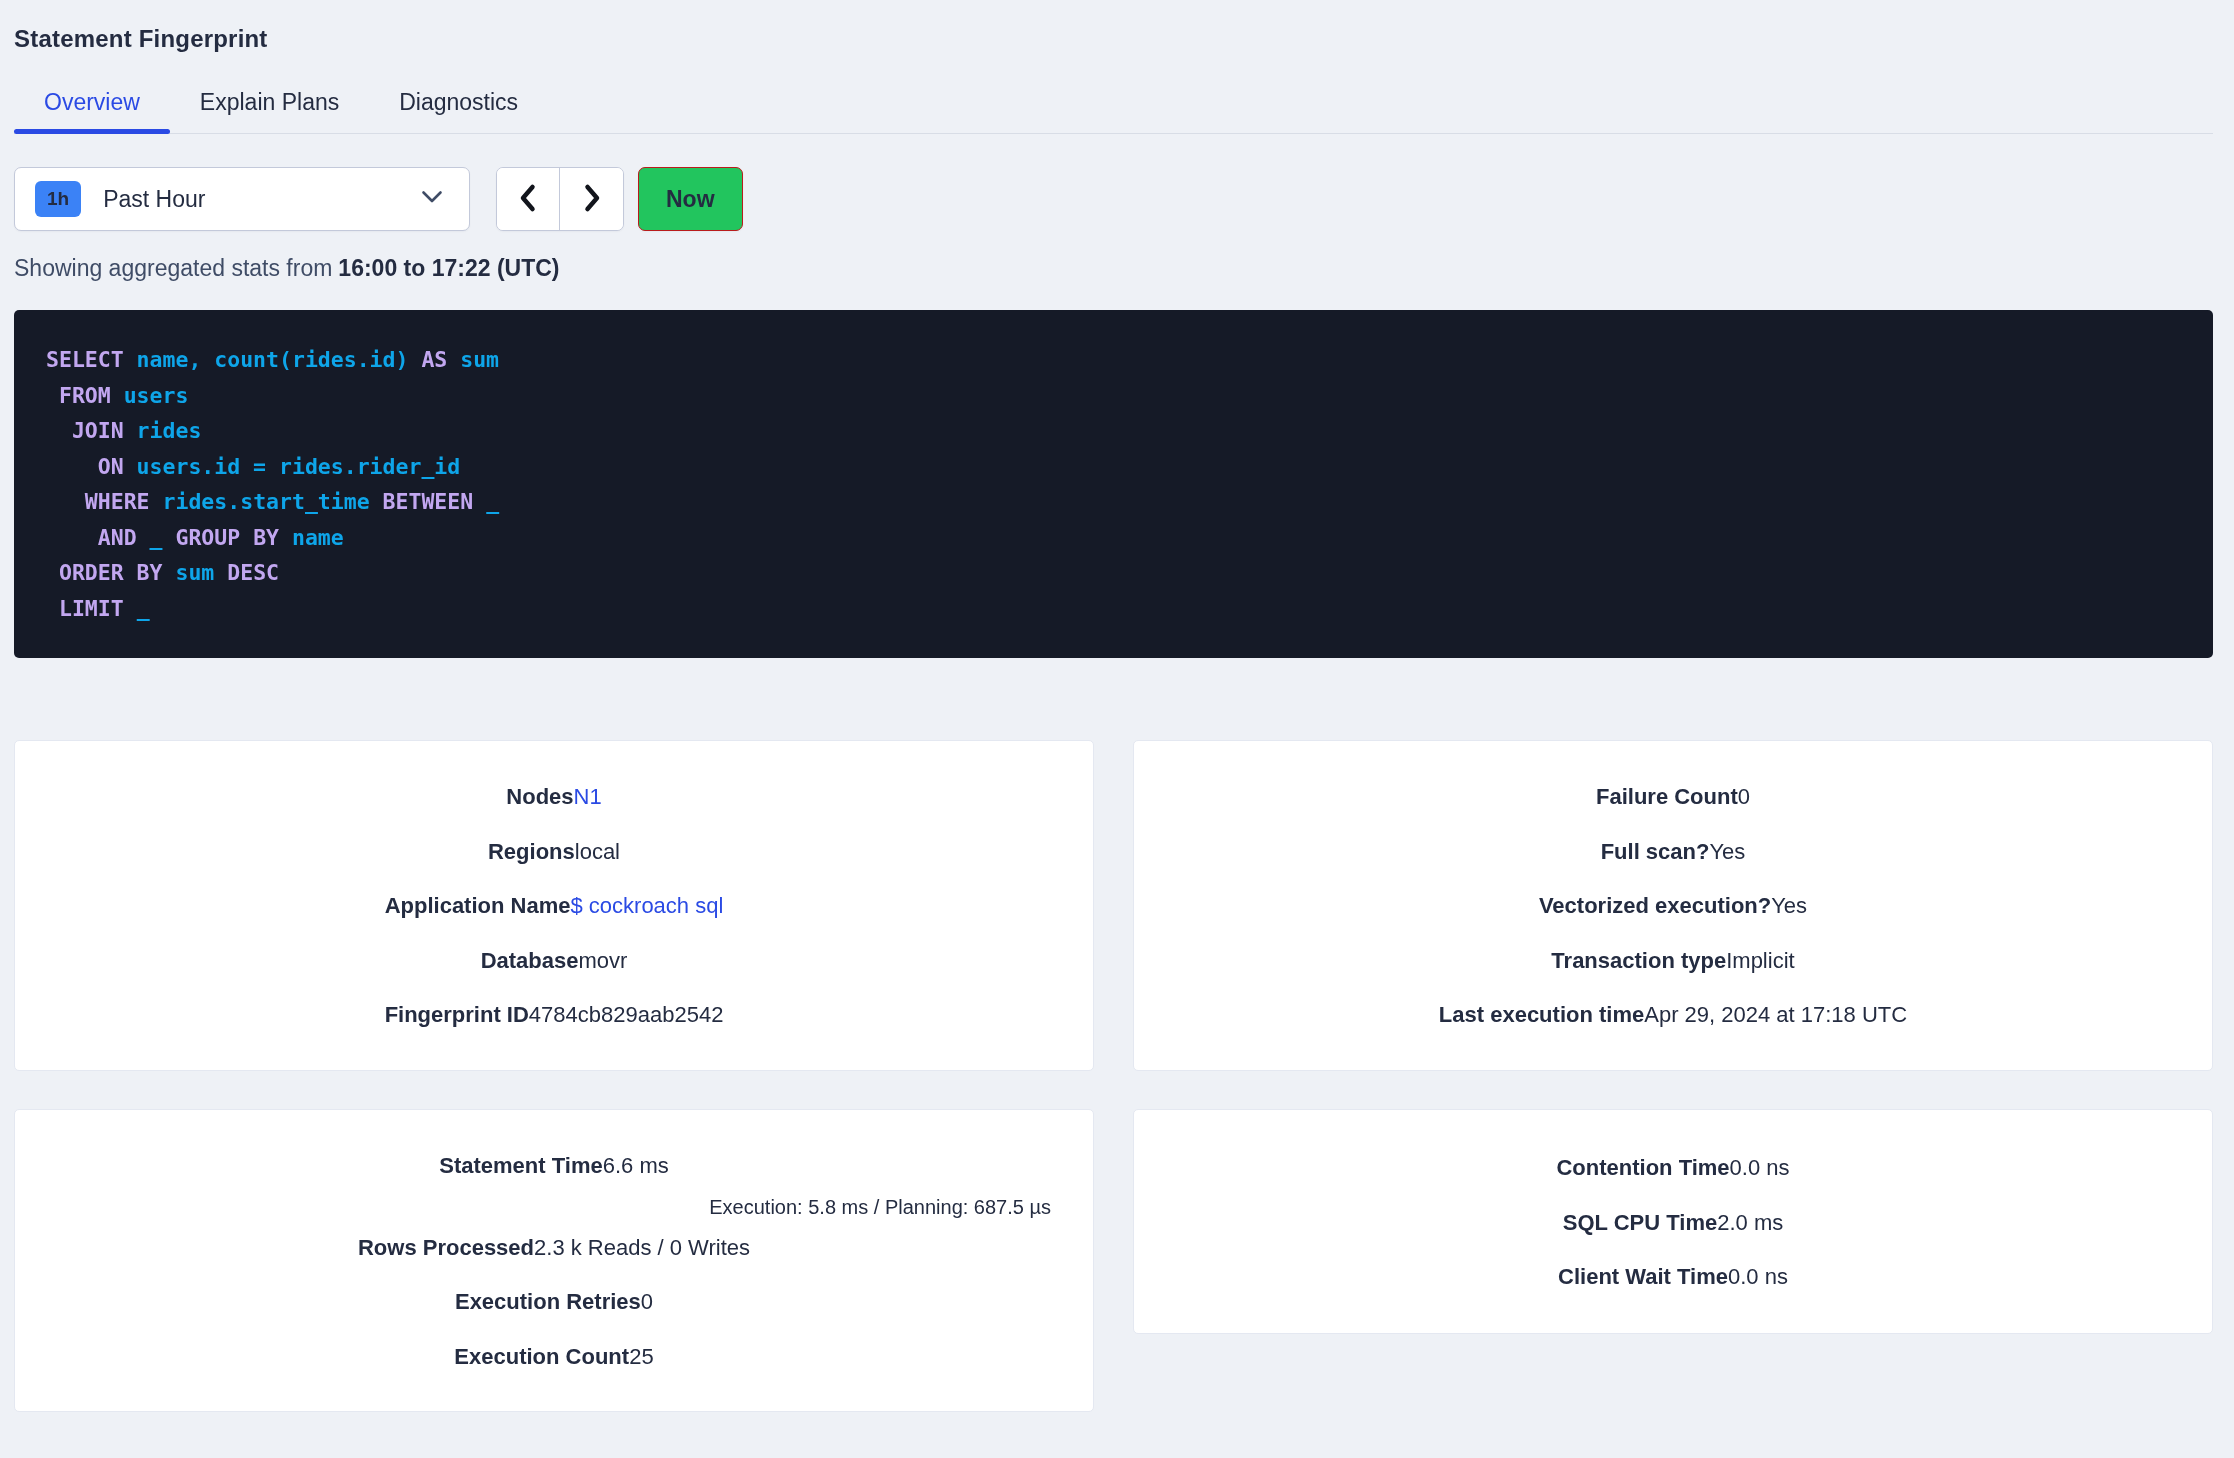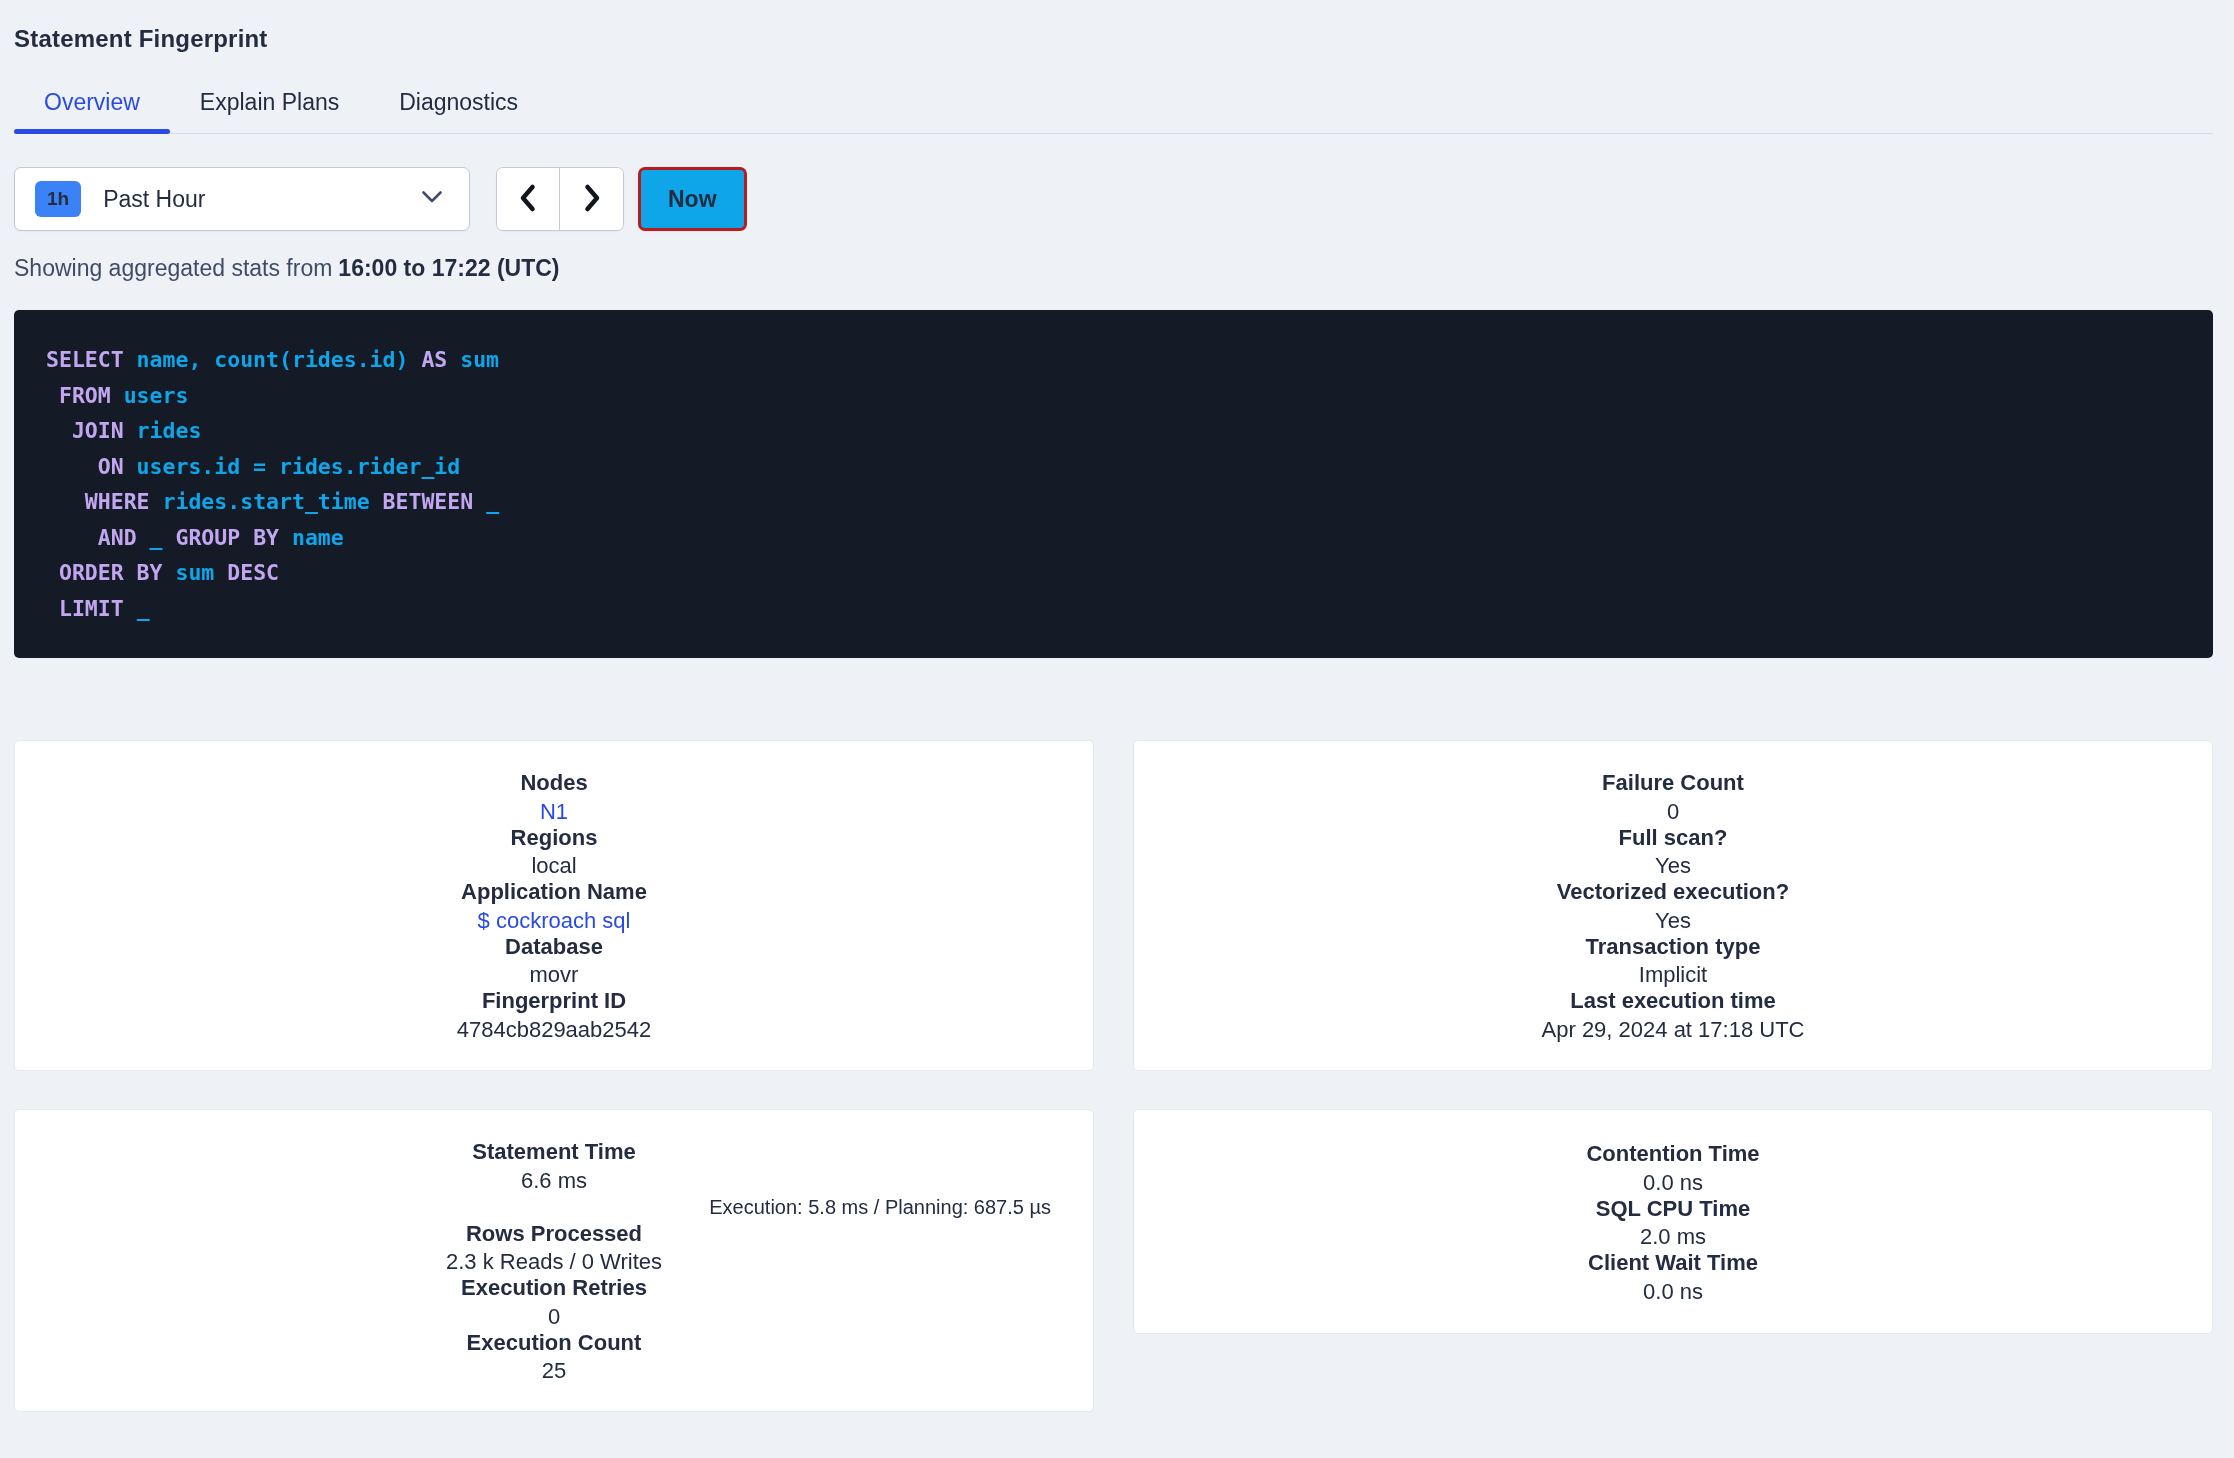--- a/index.html
+++ b/index.html
@@ -96,22 +96,22 @@
     display: flex;
     align-items: center;
     justify-content: center;
     cursor: pointer;
   }
   .arrow-btn.prev { border-right: 1px solid #c3c9da; }
   .now-btn {
     margin-left: 14px;
     height: 64px;
     padding: 0 27px;
-    background: #0ea5e9;
-    border: 3px solid #b91c1c;
+    background: #22c55e;
+    border: 1px solid #b91c1c;
     border-radius: 7px;
     font-family: inherit;
     font-size: 23px;
     font-weight: 700;
     color: #242c41;
     cursor: pointer;
     box-shadow: 0 1px 2px rgba(20,30,60,0.04);
   }
 
   
@@ -147,24 +147,23 @@
     background: #fff;
     border: 1px solid #e4e8f1;
     border-radius: 5px;
     padding: 29px 42px;
   }
   .card.h1 { height: 331px; }
   .card.h2l { height: 303px; }
   .card.h2r { height: 225px; padding-top: 31px; }
   .info-row {
     display: flex;
-    justify-content: space-between;
+    justify-content: center;
     align-items: center;
     height: 54.5px;
-    flex-direction: column;
   }
   .info-label { font-size: 22px; font-weight: 700; color: #242c41; }
   .info-value { font-size: 22px; color: #242c41; }
   .info-value.link { color: #2a4ae4; cursor: pointer; }
   .sub-row {
     display: flex;
     justify-content: flex-end;
     align-items: center;
     height: 27px;
   }

